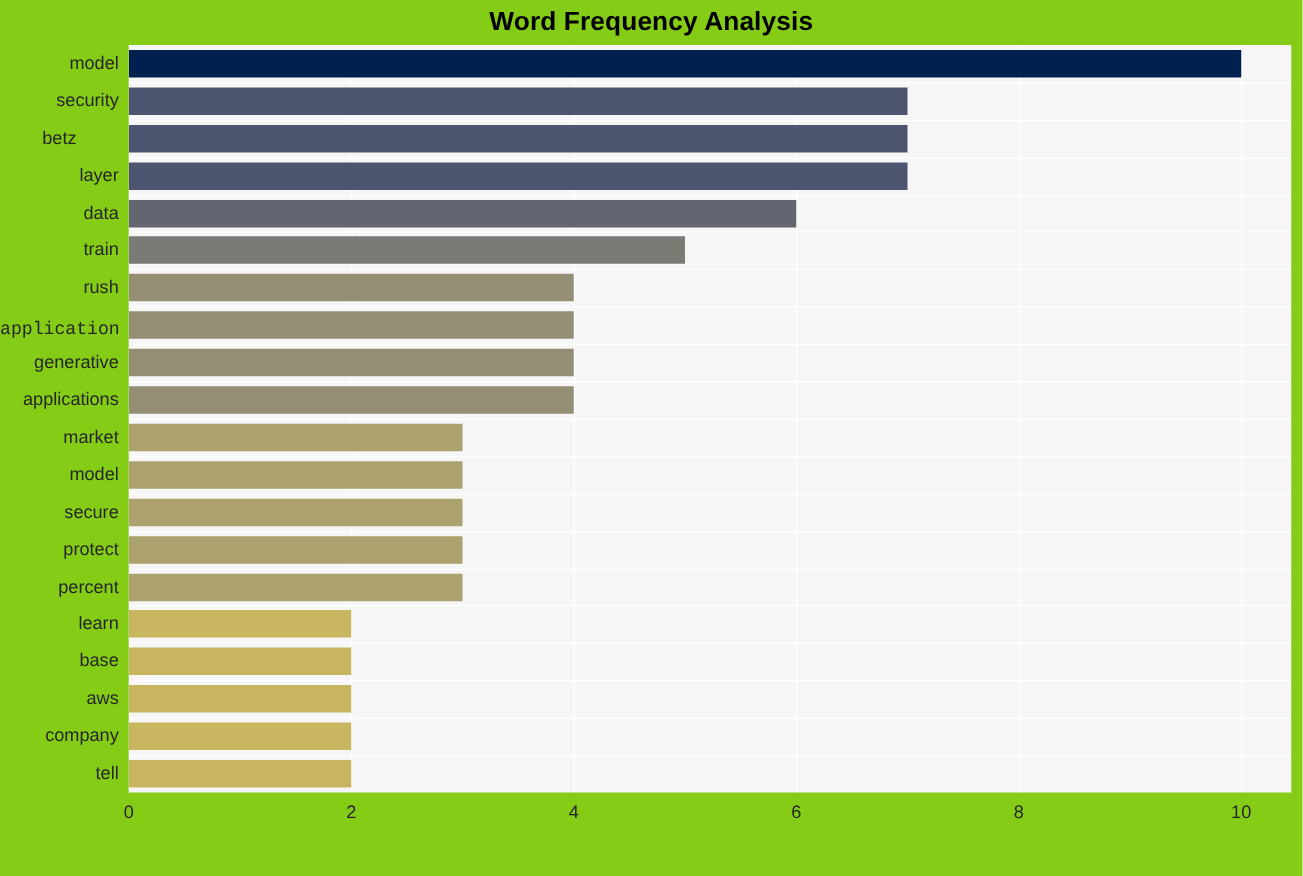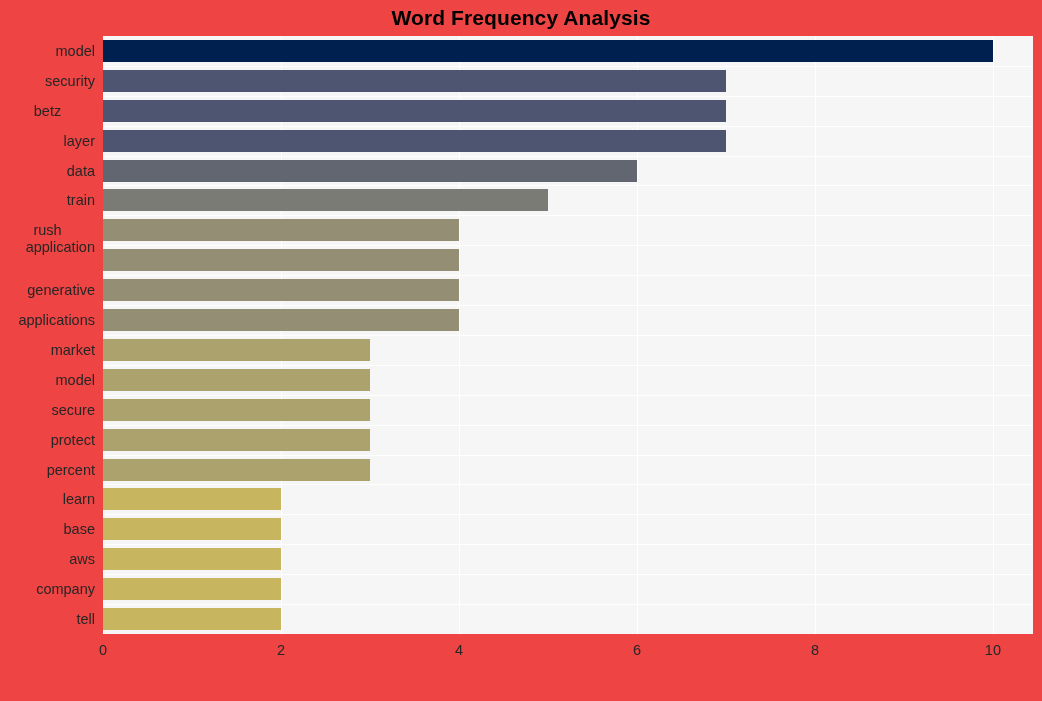--- a/index.html
+++ b/index.html
@@ -13,21 +13,21 @@
     font-family: "Liberation Sans", sans-serif;
     position: relative;
     overflow: hidden;
   }
 
   #figure {
     position: absolute;
     left: 0; top: 0;
     width: 1042px;
     height: 701px;
-    background: #ef4444;
+    background: #84cc16;
   }
 
   #chart-title {
     position: absolute;
     left: 0;
     top: 6px;
     width: 1042px;
     text-align: center;
     font-size: 21px;
     font-weight: bold;
@@ -167,22 +167,22 @@
       </div>
   </div>
 
   <div id="ytick-layer">
       <div class="ytick" style="top: 7.95px; margin-left: 36px;">model</div>
       <div class="ytick" style="top: 37.85px;">security</div>
       <div class="ytick" style="top: 67.75px; text-align: center;">betz</div>
       <div class="ytick" style="top: 97.65px;">layer</div>
       <div class="ytick" style="top: 127.55px;">data</div>
       <div class="ytick" style="top: 157.45px;">train</div>
-      <div class="ytick" style="top: 187.35px; text-align: center;">rush</div>
-      <div class="ytick" style="top: 204px;">application</div>
+      <div class="ytick" style="top: 187.35px;">rush</div>
+      <div class="ytick" style="top: 221px; font-family: Liberation Mono, monospace;">application</div>
       <div class="ytick" style="top: 247.15px;">generative</div>
       <div class="ytick" style="top: 277.05px;">applications</div>
       <div class="ytick" style="top: 306.95px;">market</div>
       <div class="ytick" style="top: 336.85px;">model</div>
       <div class="ytick" style="top: 366.75px; margin-left: 44px;">secure</div>
       <div class="ytick" style="top: 396.65px;">protect</div>
       <div class="ytick" style="top: 426.55px;">percent</div>
       <div class="ytick" style="top: 456.45px;">learn</div>
       <div class="ytick" style="top: 486.35px;">base</div>
       <div class="ytick" style="top: 516.25px;">aws</div>

